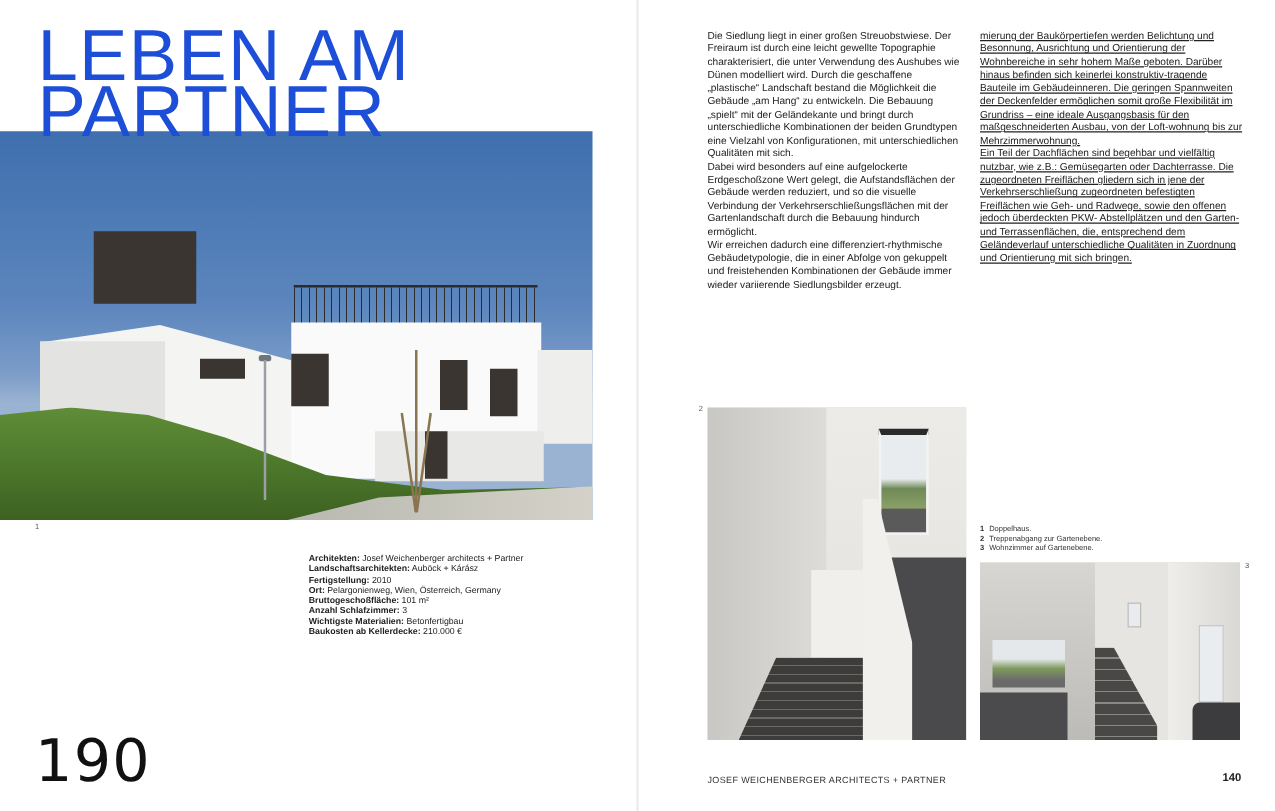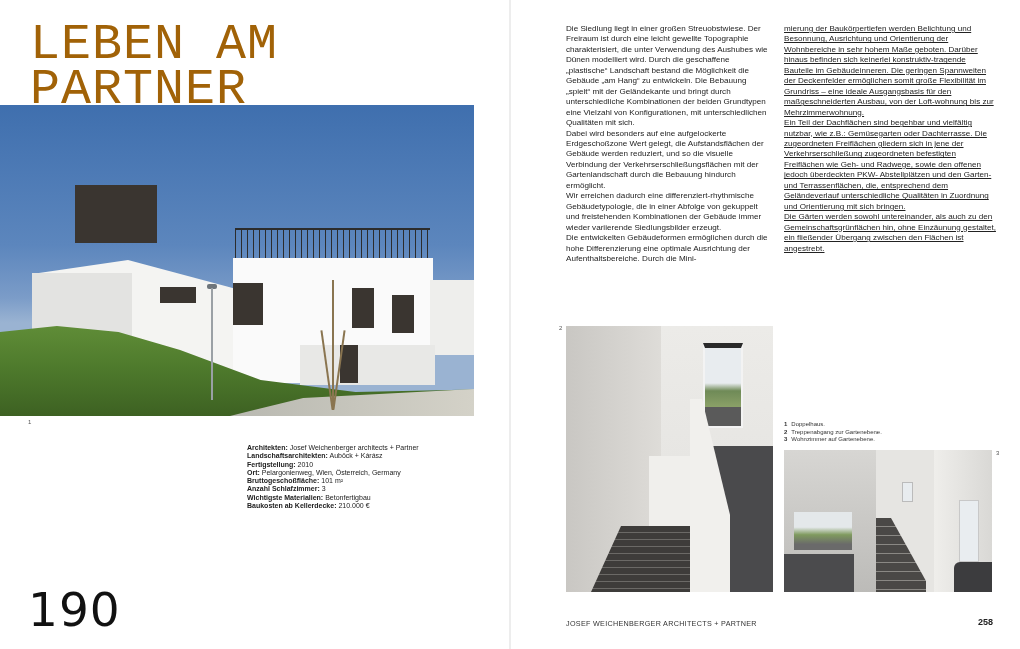--- a/index.html
+++ b/index.html
@@ -10,22 +10,22 @@
   }
   .page { position: absolute; top: 0; height: 649px; background: #fff; }
   .page-left { left: 0; width: 510px; }
   .page-right { left: 510px; width: 510px; }
   .gutter { position: absolute; left: 509px; top: 0; width: 2px; height: 649px;
     background: linear-gradient(to right, #f2f2f2, #e8e8e8, #f2f2f2); }
 
   
   .title {
     position: absolute; left: 30px; top: 22px; z-index: 5;
-    font-family: Liberation Mono, monospace; font-weight: 500;
-    font-size: 50px; line-height: 45px; letter-spacing: 1px; color: #a16207;
+    font-family: Liberation Sans, sans-serif; font-weight: 500;
+    font-size: 58px; line-height: 45px; letter-spacing: 1px; color: #1d4ed8;
     margin: 0;
   }
   .title span { display: block; }
 
   
   .photo-main {
     position: absolute; left: 0; top: 105px; width: 474px; height: 311px;
     overflow: hidden;
     background: linear-gradient(to bottom, #3f6fae 0%, #5c86bd 45%, #7b9cc8 62%, #9ab3d2 70%);
   }
@@ -152,26 +152,24 @@
   <div><b>Wichtigste Materialien:</b> <span>Betonfertigbau</span></div>
   <div><b>Baukosten ab Kellerdecke:</b> <span> 210.000 €</span></div>
 </div>
 
 <div class="page-num-left">190</div>
 
 <div class="col col-1">
   <p>Die Siedlung liegt in einer großen Streuobstwiese. Der Freiraum ist durch eine leicht gewellte Topographie charakterisiert, die unter Verwendung des Aushubes wie Dünen modelliert wird. Durch die geschaffene „plastische“ Landschaft bestand die Möglichkeit die Gebäude „am Hang“ zu entwickeln. Die Bebauung „spielt“ mit der Geländekante und bringt durch unterschiedliche Kombinationen der beiden Grundtypen eine Vielzahl von Konfigurationen, mit unterschiedlichen Qualitäten mit sich.</p>
   <p>Dabei wird besonders auf eine aufgelockerte Erdgeschoßzone Wert gelegt, die Aufstandsflächen der Gebäude werden reduziert, und so die visuelle Verbindung der Verkehrserschließungsflächen mit der Gartenlandschaft durch die Bebauung hindurch ermöglicht.</p>
   <p>Wir erreichen dadurch eine differenziert-rhythmische Gebäudetypologie, die in einer Abfolge von gekuppelt und freistehenden Kombinationen der Gebäude immer wieder variierende Siedlungsbilder erzeugt.</p>
-  <p>Die entwickelten Gebäudeformen ermöglichen durch die hohe Differenzierung eine optimale Ausrichtung der Aufenthaltsbereiche. Durch die Mini-</p>
 </div>
 <div class="col col-2">
   <p>mierung der Baukörpertiefen werden Belichtung und Besonnung, Ausrichtung und Orientierung der Wohnbereiche in sehr hohem Maße geboten. Darüber hinaus befinden sich keinerlei konstruktiv-tragende Bauteile im Gebäudeinneren. Die geringen Spannweiten der Deckenfelder ermöglichen somit große Flexibilität im Grundriss – eine ideale Ausgangsbasis für den maßgeschneiderten Ausbau, von der Loft-wohnung bis zur Mehrzimmerwohnung.</p>
   <p>Ein Teil der Dachflächen sind begehbar und vielfältig nutzbar, wie z.B.: Gemüsegarten oder Dachterrasse. Die zugeordneten Freiflächen gliedern sich in jene der Verkehrserschließung zugeordneten befestigten Freiflächen wie Geh- und Radwege, sowie den offenen jedoch überdeckten PKW- Abstellplätzen und den Garten- und Terrassenflächen, die, entsprechend dem Geländeverlauf unterschiedliche Qualitäten in Zuordnung und Orientierung mit sich bringen.</p>
-  <p>Die Gärten werden sowohl untereinander, als auch zu den Gemeinschaftsgrünflächen hin, ohne Einzäunung gestaltet, ein fließender Übergang zwischen den Flächen ist angestrebt.</p>
 </div>
 
 <div class="fig-num" style="left:559px;top:325px;">2</div>
 <div class="photo-2">
   <div class="wall-l"></div>
   <div class="wall-r"></div>
   <div class="window"></div>
   <div class="floor"></div>
   <div class="opening"></div>
   <div class="stairs"></div>
@@ -191,13 +189,13 @@
   <div class="p1floor"></div>
   <div class="p2"></div>
   <div class="smallwin"></div>
   <div class="stairs"></div>
   <div class="p3"></div>
   <div class="p3win"></div>
   <div class="sofa"></div>
 </div>
 
 <div class="footer-right">JOSEF WEICHENBERGER ARCHITECTS + PARTNER</div>
-<div class="page-num-right">258</div>
+<div class="page-num-right">140</div>
 
 </body></html>

